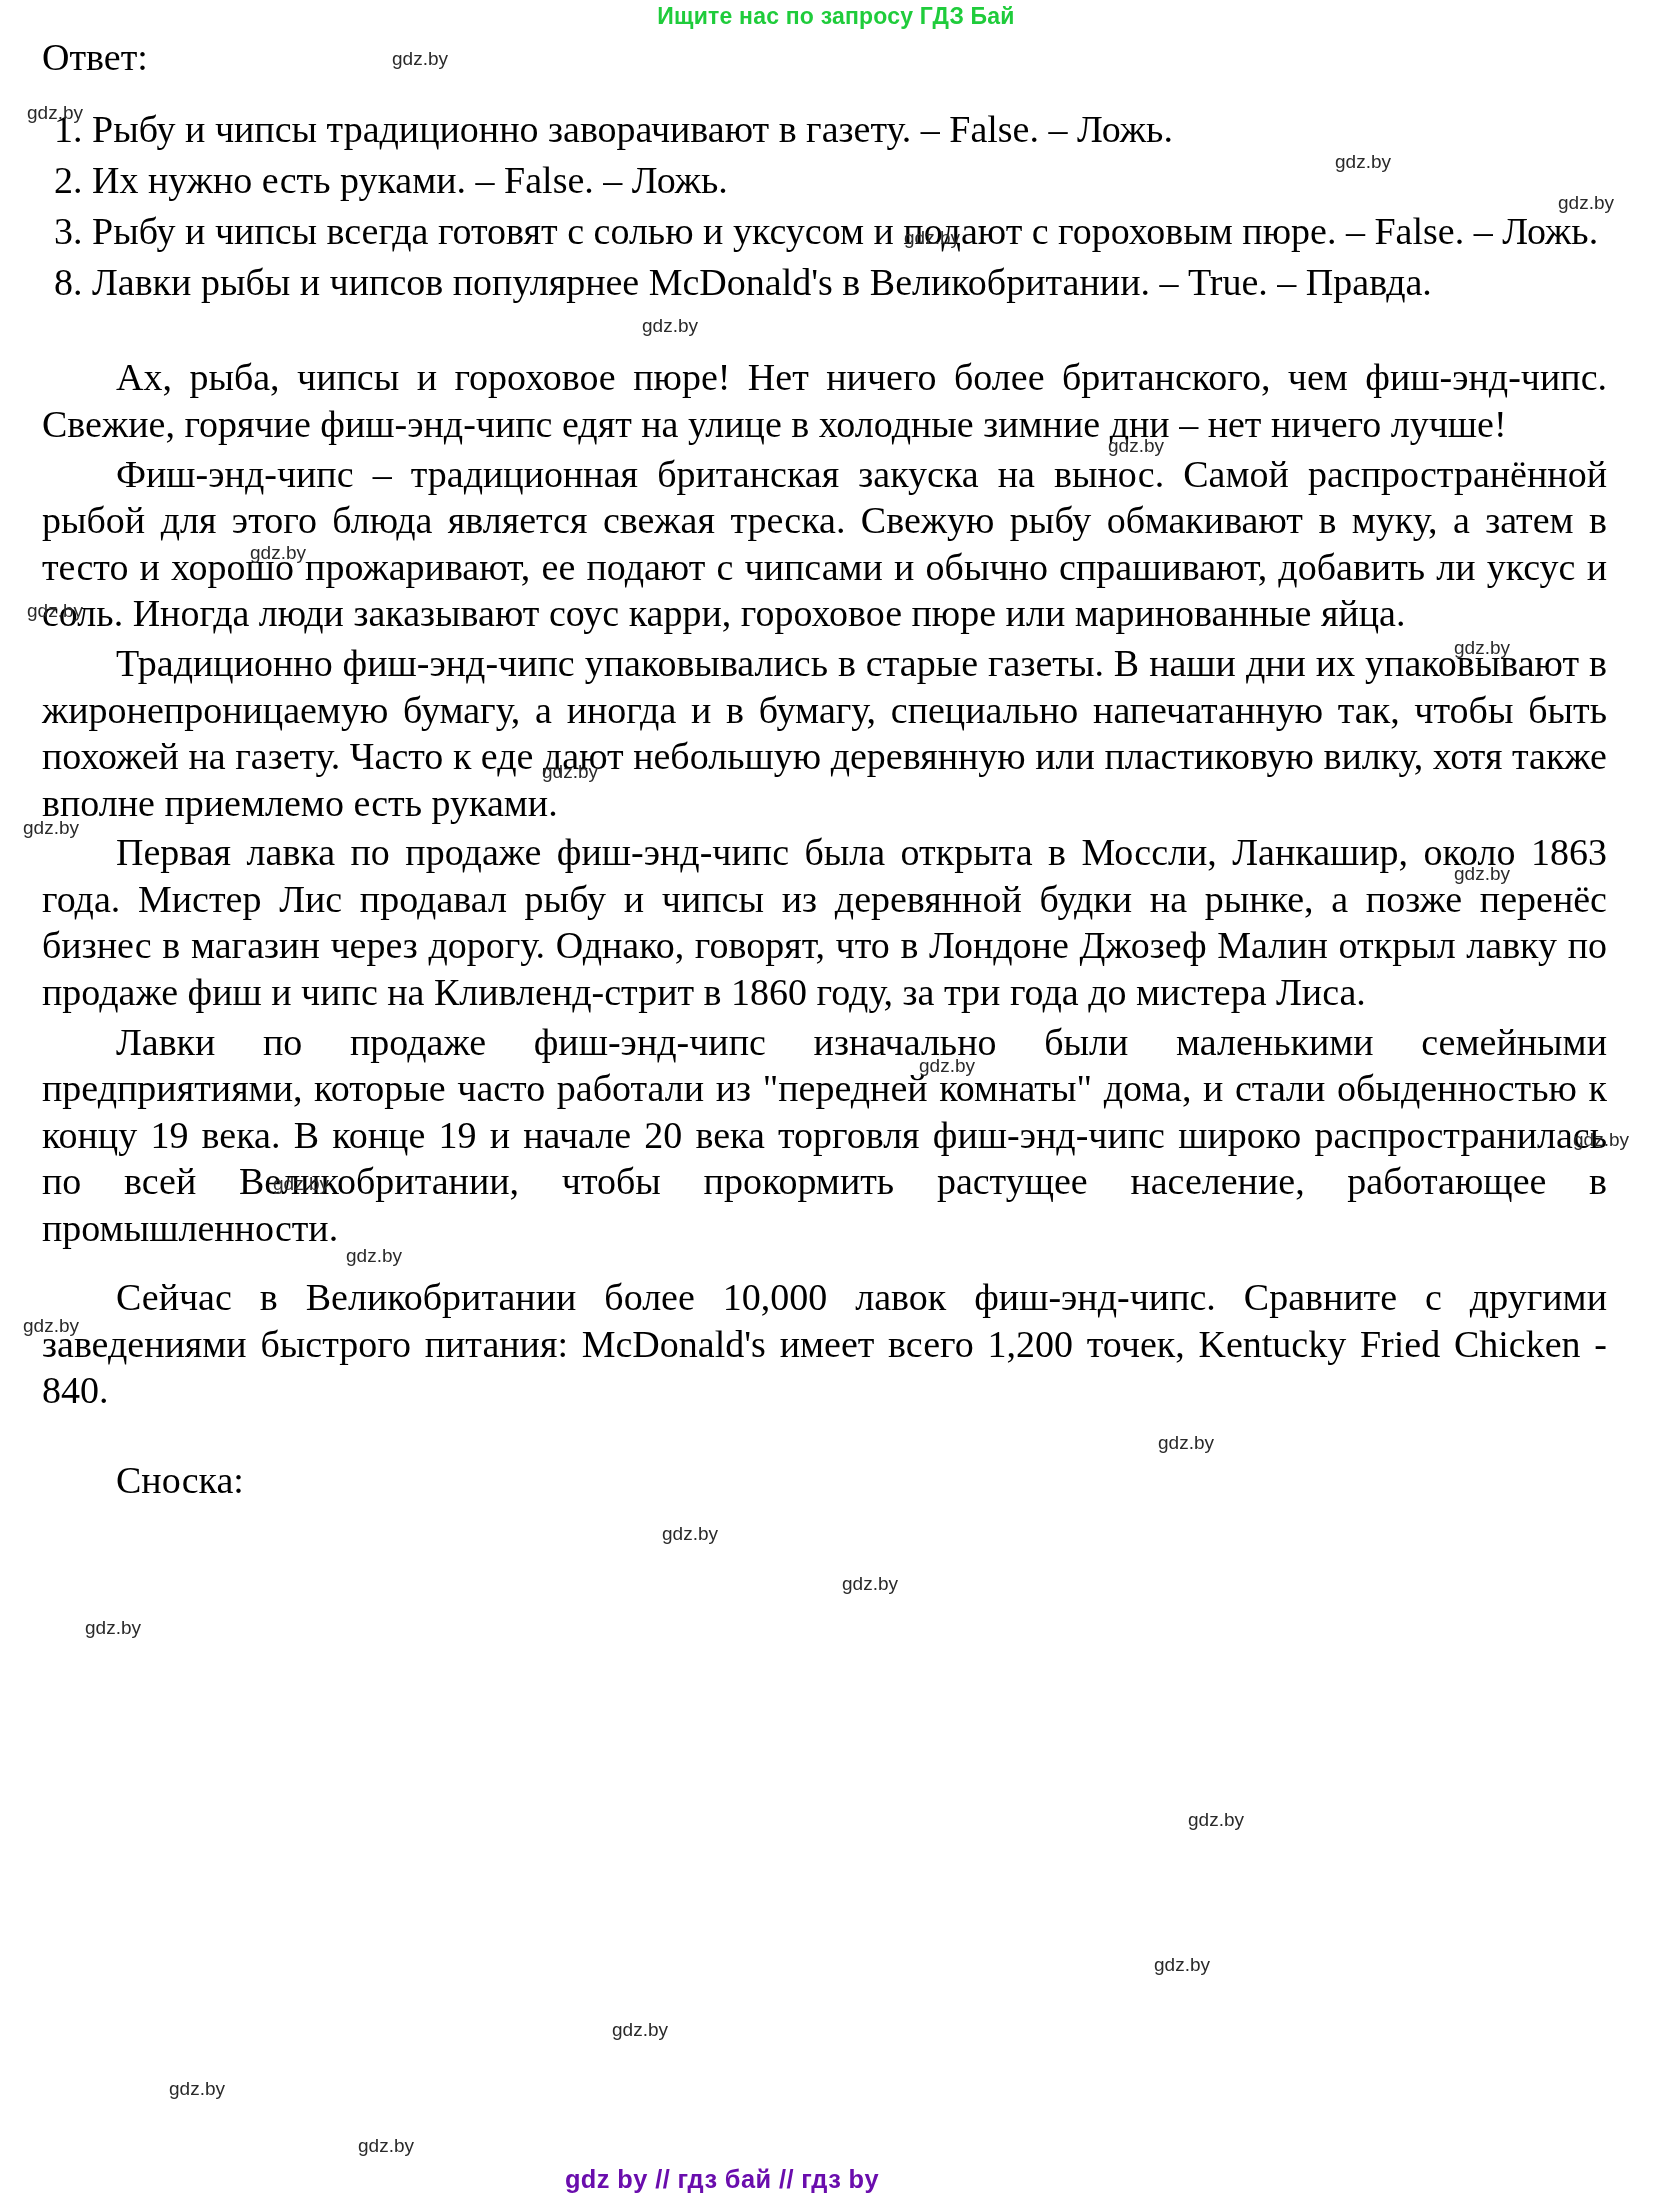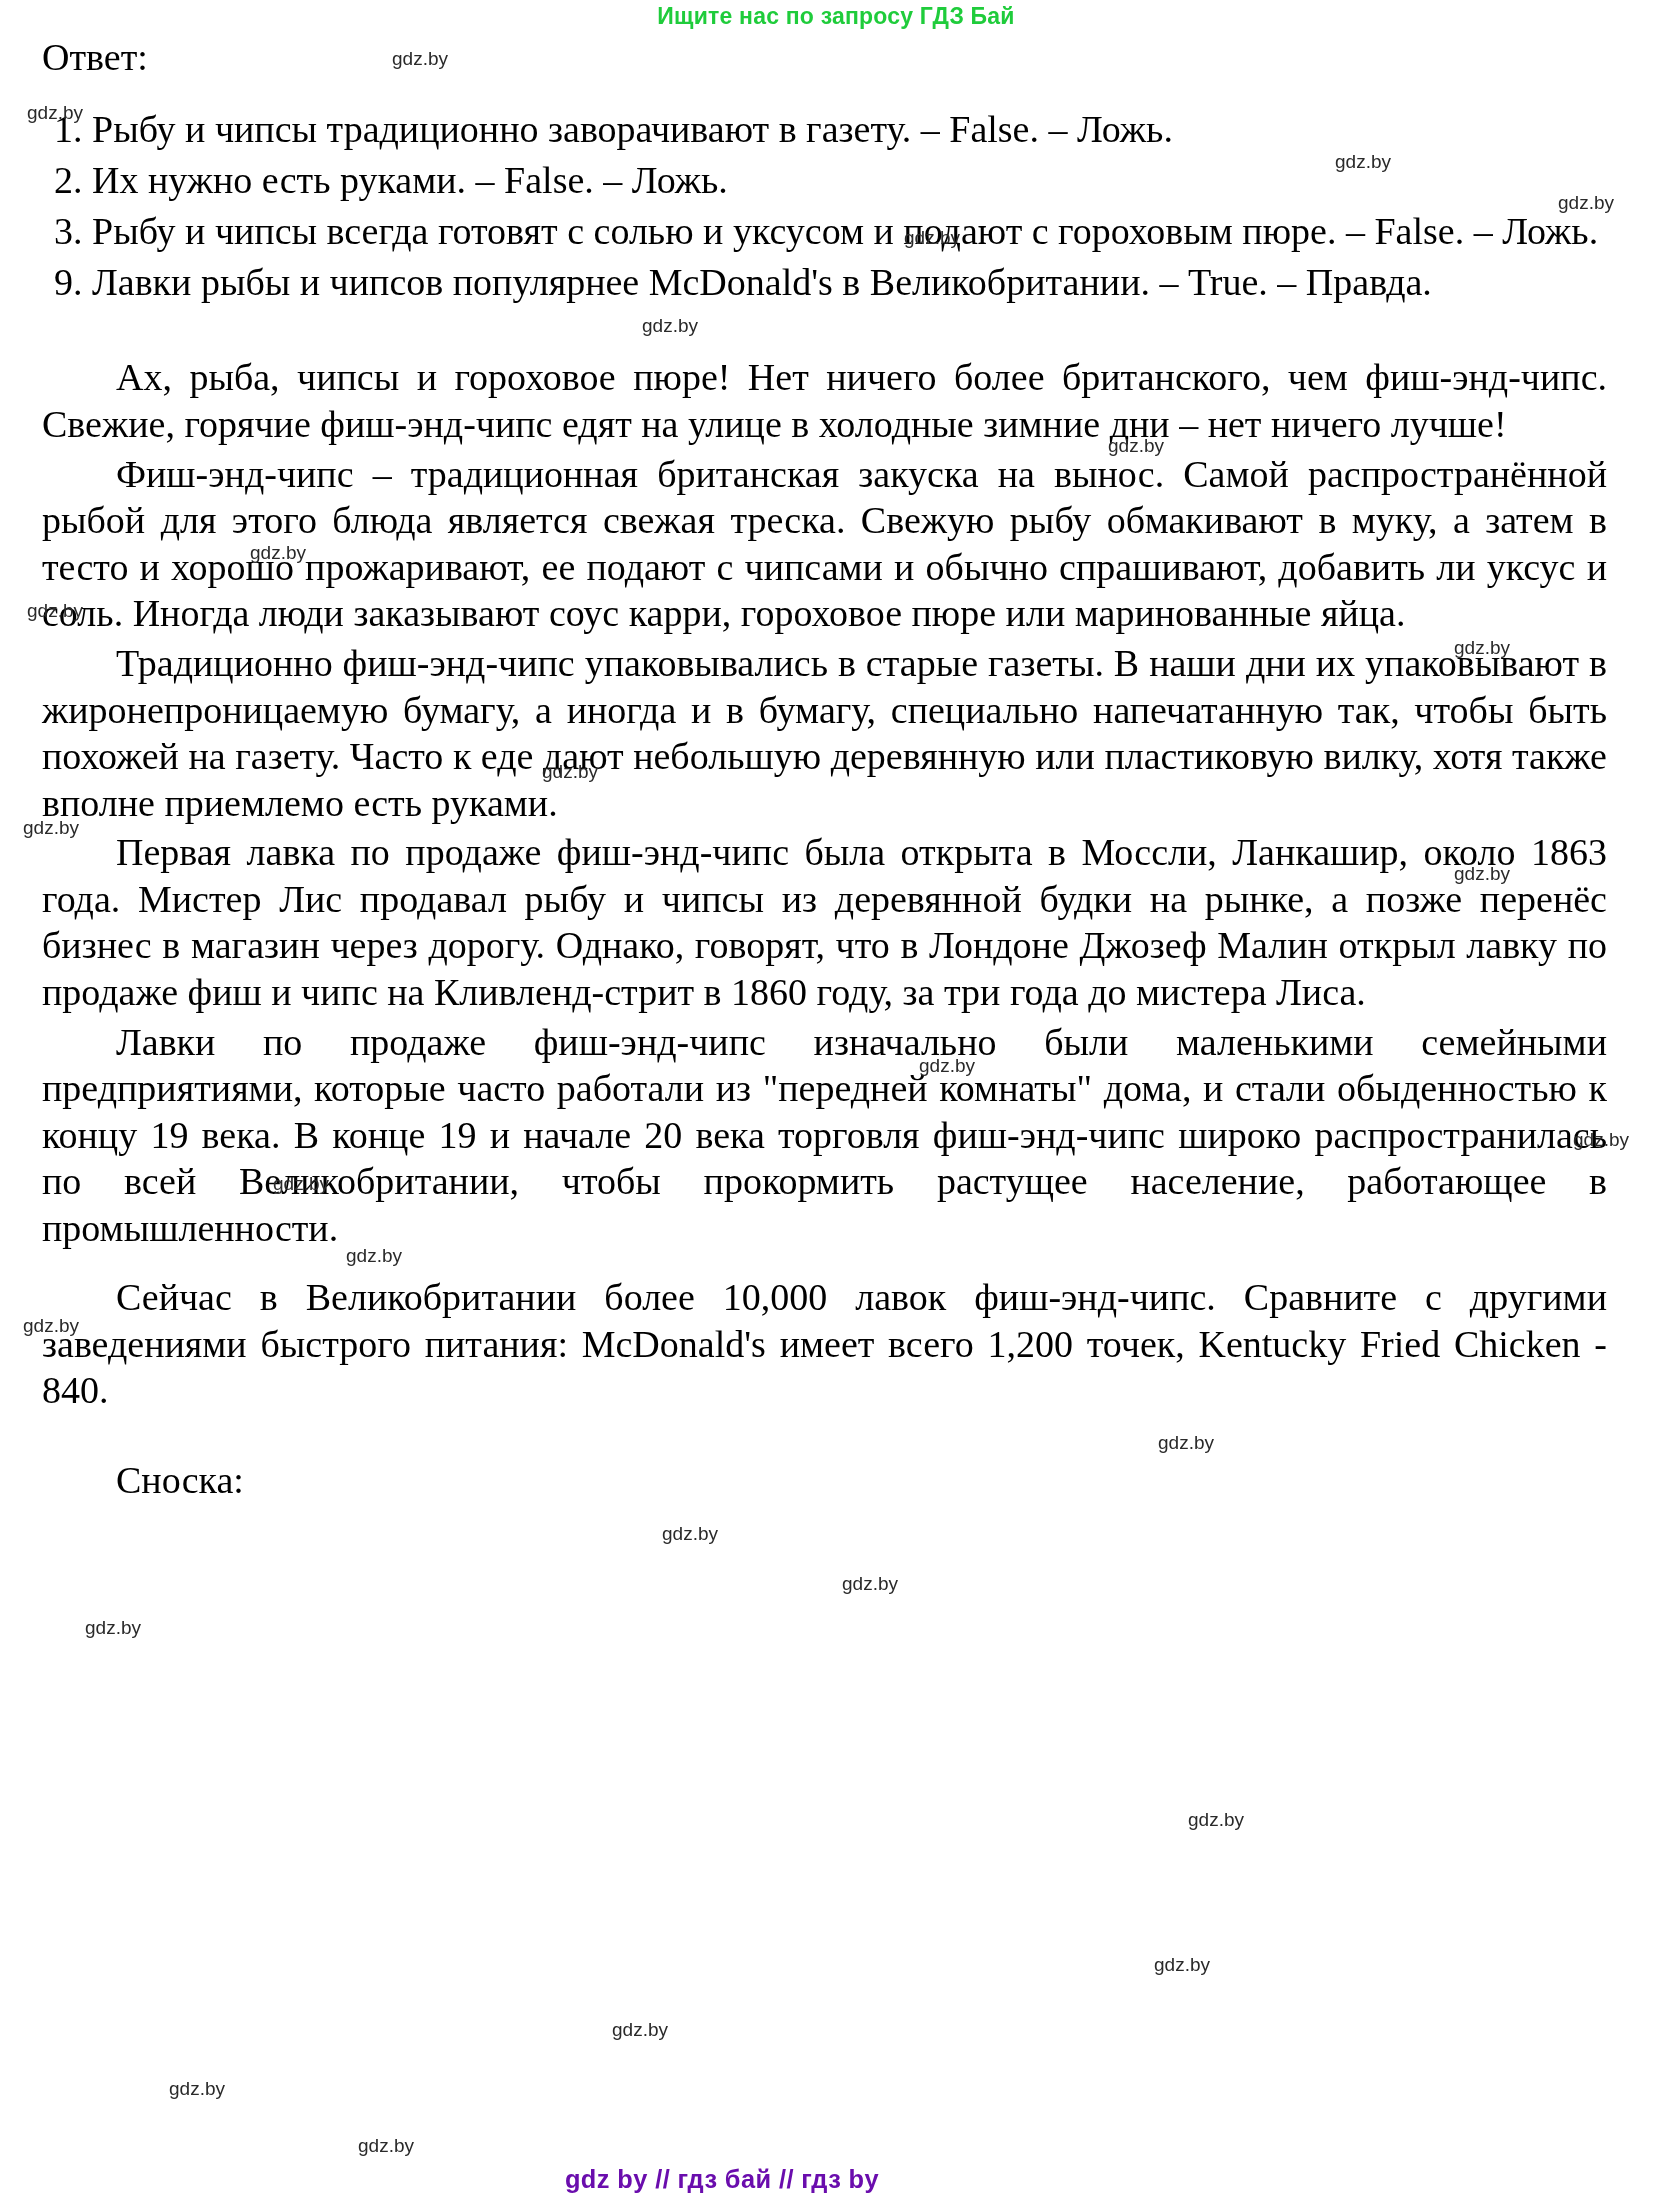--- a/index.html
+++ b/index.html
@@ -116,21 +116,21 @@
   <div class="promo" style="color: rgb(31, 204, 59); padding-left: 8px;">Ищите нас по запросу ГДЗ Бай</div>
 
   <div class="content">
 
     <div class="answer-label">Ответ:</div>
 
     <div class="qlist">
       <p class="qitem">1. Рыбу и чипсы традиционно заворачивают в газету. – False. – Ложь.</p>
       <p class="qitem">2. Их нужно есть руками. – False. – Ложь.</p>
       <p class="qitem">3. Рыбу и чипсы всегда готовят с солью и уксусом и подают с гороховым пюре. – False. – Ложь.</p>
-      <p class="qitem">9. Лавки рыбы и чипсов популярнее McDonald's в Великобритании. – True. – Правда.</p>
+      <p class="qitem">8. Лавки рыбы и чипсов популярнее McDonald's в Великобритании. – True. – Правда.</p>
     </div>
 
     <div class="article">
       <p class="para">Ах, рыба, чипсы и гороховое пюре! Нет ничего более британского, чем фиш-энд-чипс. Свежие, горячие фиш-энд-чипс едят на улице в холодные зимние дни – нет ничего лучше!</p>
       <p class="para">Фиш-энд-чипс – традиционная британская закуска на вынос. Самой распространённой рыбой для этого блюда является свежая треска. Свежую рыбу обмакивают в муку, а затем в тесто и хорошо прожаривают, ее подают с чипсами и обычно спрашивают, добавить ли уксус и соль. Иногда люди заказывают соус карри, гороховое пюре или маринованные яйца.</p>
       <p class="para">Традиционно фиш-энд-чипс упаковывались в старые газеты. В наши дни их упаковывают в жиронепроницаемую бумагу, а иногда и в бумагу, специально напечатанную так, чтобы быть похожей на газету. Часто к еде дают небольшую деревянную или пластиковую вилку, хотя также вполне приемлемо есть руками.</p>
       <p class="para">Первая лавка по продаже фиш-энд-чипс была открыта в Моссли, Ланкашир, около 1863 года. Мистер Лис продавал рыбу и чипсы из деревянной будки на рынке, а позже перенёс бизнес в магазин через дорогу. Однако, говорят, что в Лондоне Джозеф Малин открыл лавку по продаже фиш и чипс на Кливленд-стрит в 1860 году, за три года до мистера Лиса.</p>
       <p class="para">Лавки по продаже фиш-энд-чипс изначально были маленькими семейными предприятиями, которые часто работали из "передней комнаты" дома, и стали обыденностью к концу 19 века. В конце 19 и начале 20 века торговля фиш-энд-чипс широко распространилась по всей Великобритании, чтобы прокормить растущее население, работающее в промышленности.</p>
       <div class="spacer-sm"></div>
       <p class="para tight">Сейчас в Великобритании более 10,000 лавок фиш-энд-чипс. Сравните с другими заведениями быстрого питания: McDonald's имеет всего 1,200 точек, Kentucky Fried Chicken - 840.</p>

